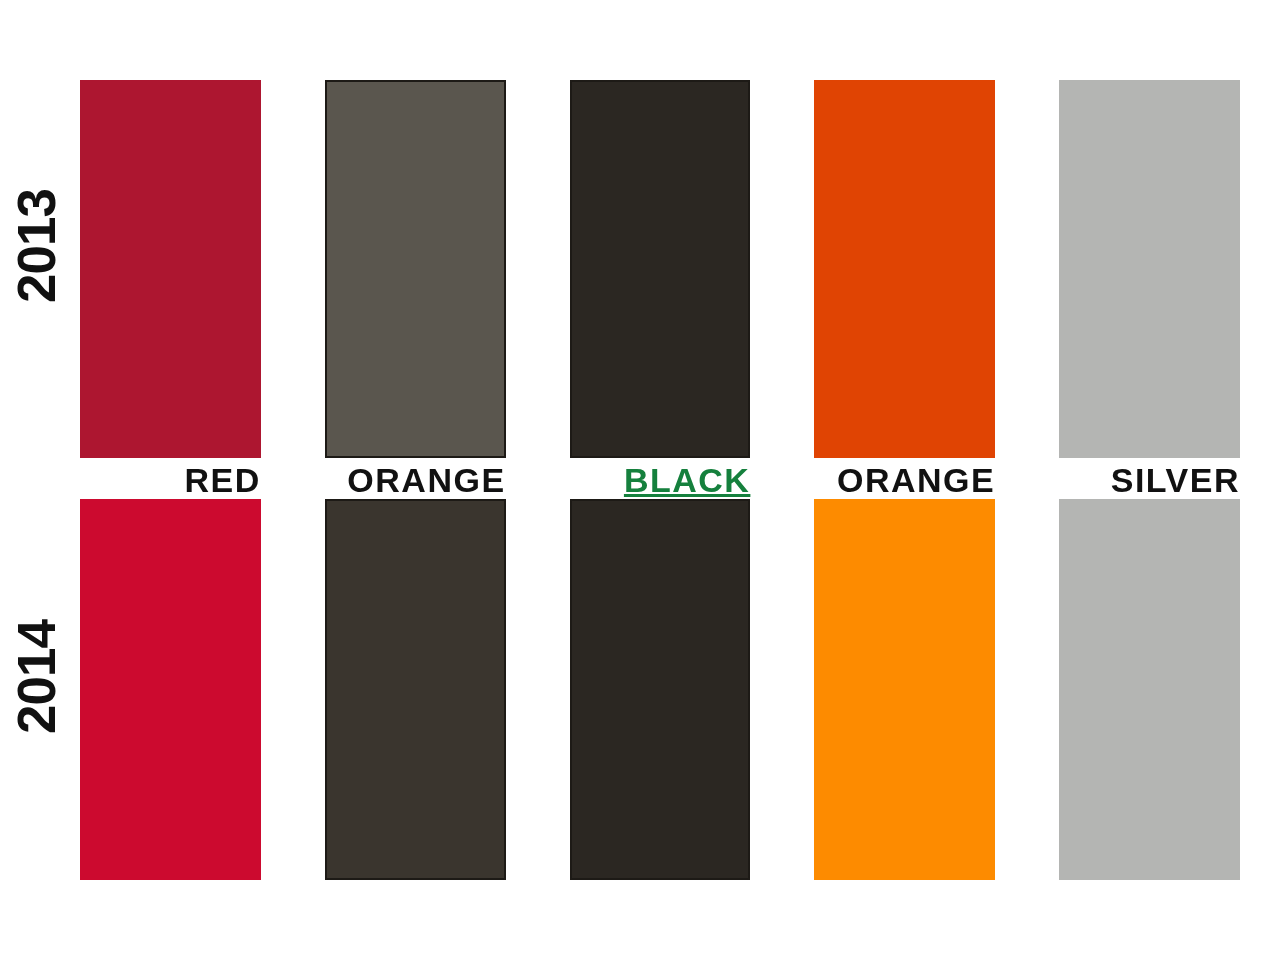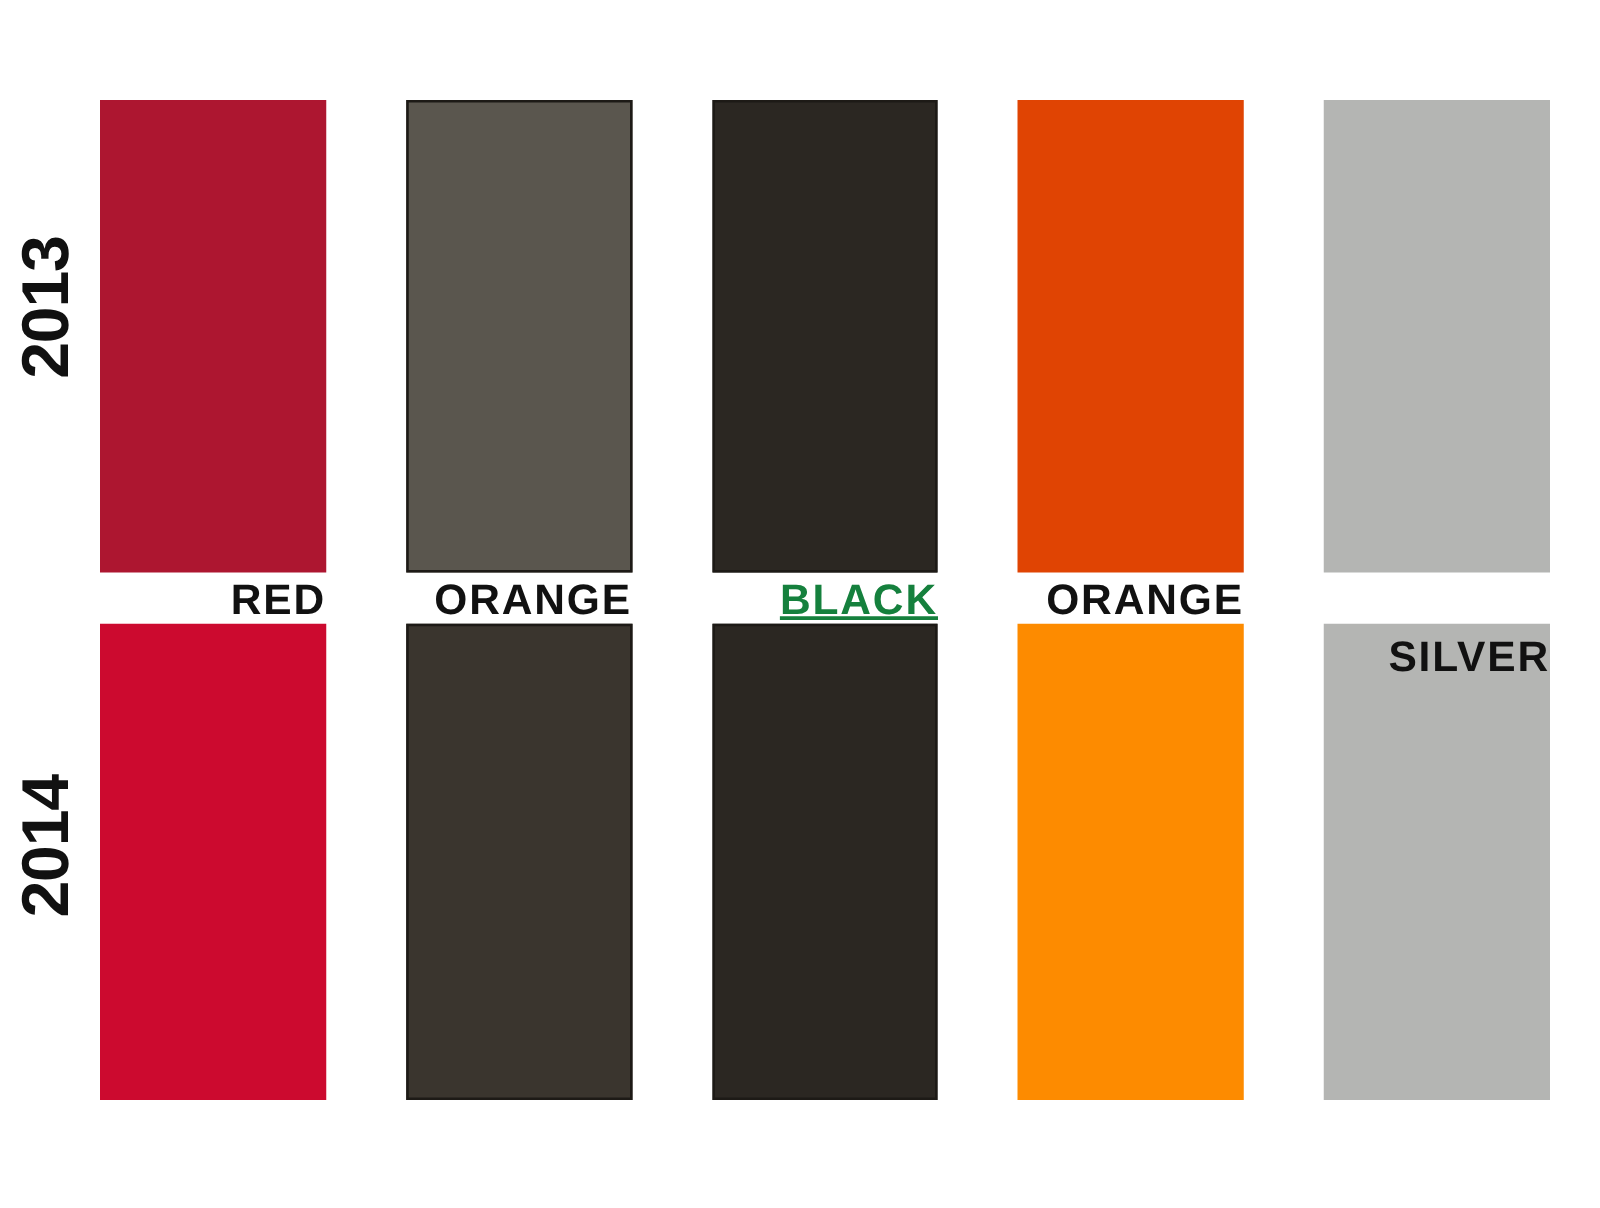--- a/index.html
+++ b/index.html
@@ -163,16 +163,16 @@
       </div>
     </div>
 
   </div>
 
   <div class="label-strip">
     <div class="label-cell" style="color: rgb(17, 17, 17);">RED</div>
     <div class="label-cell" style="color: rgb(17, 17, 17);">ORANGE</div>
     <div class="label-cell" style="color: #15803d; text-decoration: underline;">BLACK</div>
     <div class="label-cell" style="color: rgb(17, 17, 17);">ORANGE</div>
-    <div class="label-cell" style="color: rgb(17, 17, 17); margin-top: 46px;">SILVER</div>
+    <div class="label-cell" style="color: rgb(17, 17, 17);">SILVER</div>
   </div>
 
 </div>
 
 </body></html>

